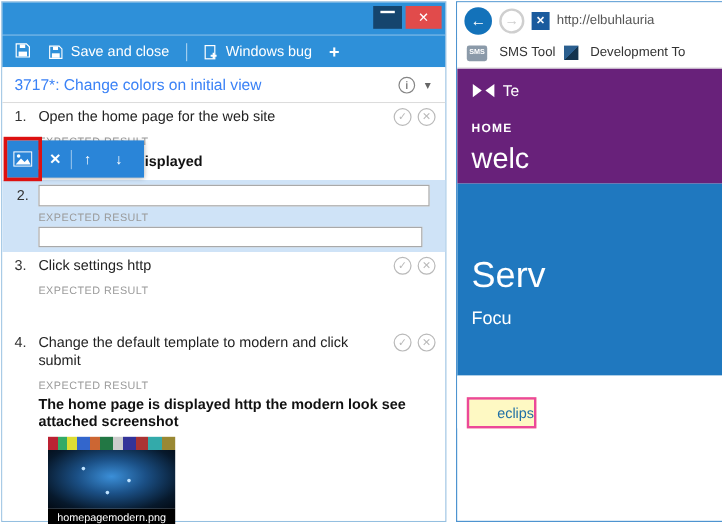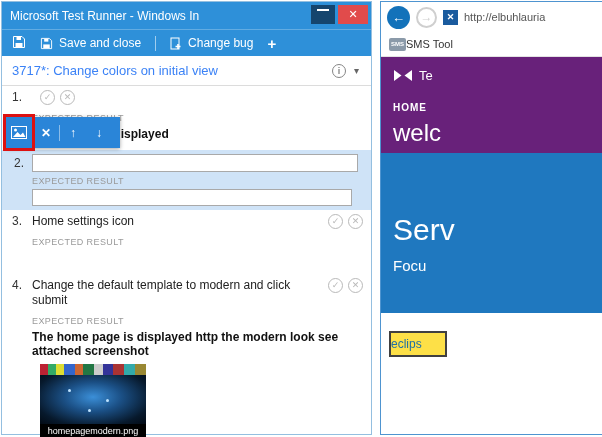--- a/index.html
+++ b/index.html
@@ -88,48 +88,47 @@
               display:flex; align-items:center; justify-content:center; font-size:13px; font-weight:bold; flex:none; }
   .nav-fwd { width:21px; height:21px; border-radius:50%; border:2px solid #cfcfcf; color:#cfcfcf;
              display:flex; align-items:center; justify-content:center; font-size:12px; font-weight:bold; flex:none; }
   .favicon { width:15px; height:15px; background:#1a5b9e; color:#fff; font-size:9px; font-weight:bold;
              display:flex; align-items:center; justify-content:center; flex:none; }
   .url-text { font-size:11px; color:#555; white-space:nowrap; overflow:hidden; flex:1; }
 
   .fav-bar { position:absolute; left:0; top:30px; right:0; height:25px; background:#fff;
              border-bottom:1px solid #e3e3e3; display:flex; align-items:center;
              padding-left:8px; gap:7px; font-size:11px; color:#333; }
-  .fav-item { display:flex; align-items:flex-start; gap:0; white-space:nowrap; }
+  .fav-item { display:flex; align-items:flex-start; gap:10px; white-space:nowrap; }
   .sms-icon { width:17px; height:13px; background:#8b9aa9; border-radius:2px; color:#fff;
               font-size:6px; font-weight:bold; text-align:center; line-height:13px; }
   .dev-icon { width:12px; height:12px;
               background:linear-gradient(135deg,#2b5f8f 50%,#14344f 50%); }
 
   .site { position:absolute; left:0; top:55px; right:0; bottom:0; overflow:hidden; }
   .site-purple { height:96px; background:#68217a; color:#fff; padding:9px 0 0 12px; }
   .brand-row { display:flex; align-items:center; gap:6px; height:18px; }
   .brand-text { font-size:13px; }
   .nav-home { margin-top:18px; font-size:10px; font-weight:bold; letter-spacing:1px; }
   .welcome { margin-top:6px; font-size:24px; font-weight:300; white-space:nowrap; }
   .site-blue { height:160px; background:#1f78bf; color:#fff; padding:60px 0 0 12px; }
   .hero-title { font-size:30px; font-weight:300; white-space:nowrap; }
   .hero-sub { margin-top:10px; font-size:15px; font-weight:300; white-space:nowrap; }
   .site-white { background:#fff; padding:18px 0 0 8px; }
-  .eclipse-btn { width:58px; height:26px; border:2px solid #404040; background:#fde047;
-                 color:#1f6fa5; font-size:12px; text-align:left; line-height:22px; }
+  .eclipse-btn { width:58px; height:26px; border:2px solid #ec4899; background:#fef9c3;
+                 color:#1f6fa5; font-size:12px; text-align:right; line-height:22px; }
 </style>
 </head>
 <body>
 
 <div class="screen">
 
   <div class="tr-window">
 
     <div class="tr-titlebar">
-      <span class="tr-title">Microsoft Test Runner - Windows In</span>
       <div class="tr-win-btns">
         <div class="btn-min">
           <span class="min-bar"></span>
         </div>
         <div class="btn-close">
           <span>✕</span>
         </div>
       </div>
     </div>
 
@@ -148,38 +147,39 @@
           <rect x="3.5" y="8" width="7" height="4" fill="#fff"></rect>
         </svg>
         <span>Save and close</span>
       </span>
       <span class="tb-sep"></span>
       <span class="tb-group">
         <svg width="12" height="13" viewBox="0 0 12 13">
           <rect x="1" y="1" width="8" height="11" stroke="#fff" fill="none"></rect>
           <path d="M8 7 v5 M5.5 9.5 h5" stroke="#fff" stroke-width="1.6" fill="none"></path>
         </svg>
-        <span>Change bug</span>
+        <span>Windows bug</span>
       </span>
       <span class="tb-plus">+</span>
     </div>
 
     <div class="tr-head">
       <span class="tr-head-title">3717*: Change colors on initial view</span>
       <span class="head-icons">
         <span class="info-circle">i</span>
         <span class="caret">▾</span>
       </span>
     </div>
 
     <div class="steps">
 
       <div class="step step1">
         <div class="srow">
           <span class="num">1.</span>
+          <span class="stitle">Open the home page for the web site</span>
           <span class="marks">
             <span class="mark">✓</span>
             <span class="mark">✕</span>
           </span>
         </div>
         <div class="exp-label">EXPECTED RESULT</div>
         <div class="exp-text">Home page is displayed</div>
       </div>
 
       <div class="float-toolbar">
@@ -201,21 +201,21 @@
       <div class="step step2">
         <span class="num">2.</span>
         <input class="step-input inp1" value="" style="">
         <div class="exp-label">EXPECTED RESULT</div>
         <input class="step-input inp2" value="" style="">
       </div>
 
       <div class="step step3">
         <div class="srow">
           <span class="num">3.</span>
-          <span class="stitle">Home settings icon</span>
+          <span class="stitle">Click settings http</span>
           <span class="marks">
             <span class="mark">✓</span>
             <span class="mark">✕</span>
           </span>
         </div>
         <div class="exp-label">EXPECTED RESULT</div>
       </div>
 
       <div class="step step4">
         <div class="srow">
@@ -249,20 +249,24 @@
       <span class="nav-fwd">→</span>
       <span class="favicon">✕</span>
       <span class="url-text">http://elbuhlauria</span>
     </div>
 
     <div class="fav-bar">
       <span class="fav-item">
         <span class="sms-icon">SMS</span>
         <span>SMS Tool</span>
       </span>
+      <span class="fav-item">
+        <span class="dev-icon"></span>
+        <span>Development To</span>
+      </span>
     </div>
 
     <div class="site">
       <div class="site-purple">
         <div class="brand-row">
           <svg width="20" height="13" viewBox="0 0 20 13">
             <path d="M1 1 L8.5 6.5 L1 12 Z" fill="#fff"></path>
             <path d="M19 1 L11.5 6.5 L19 12 Z" fill="#fff"></path>
           </svg>
           <span class="brand-text">Te</span>

